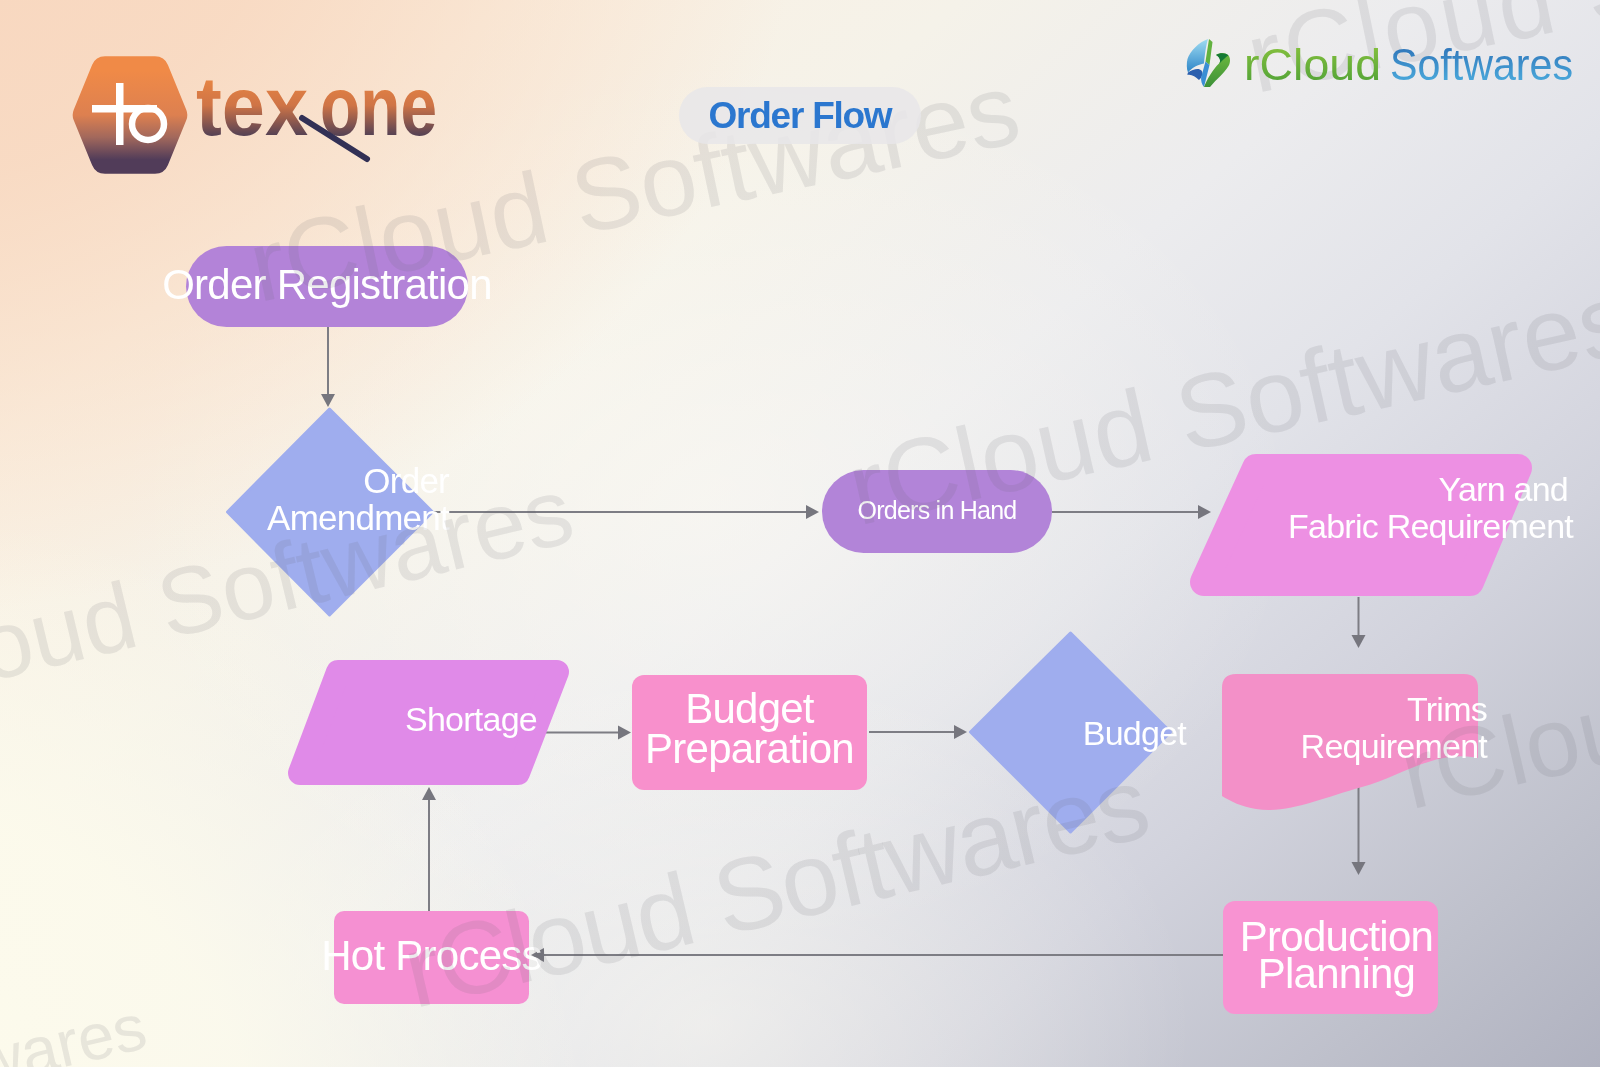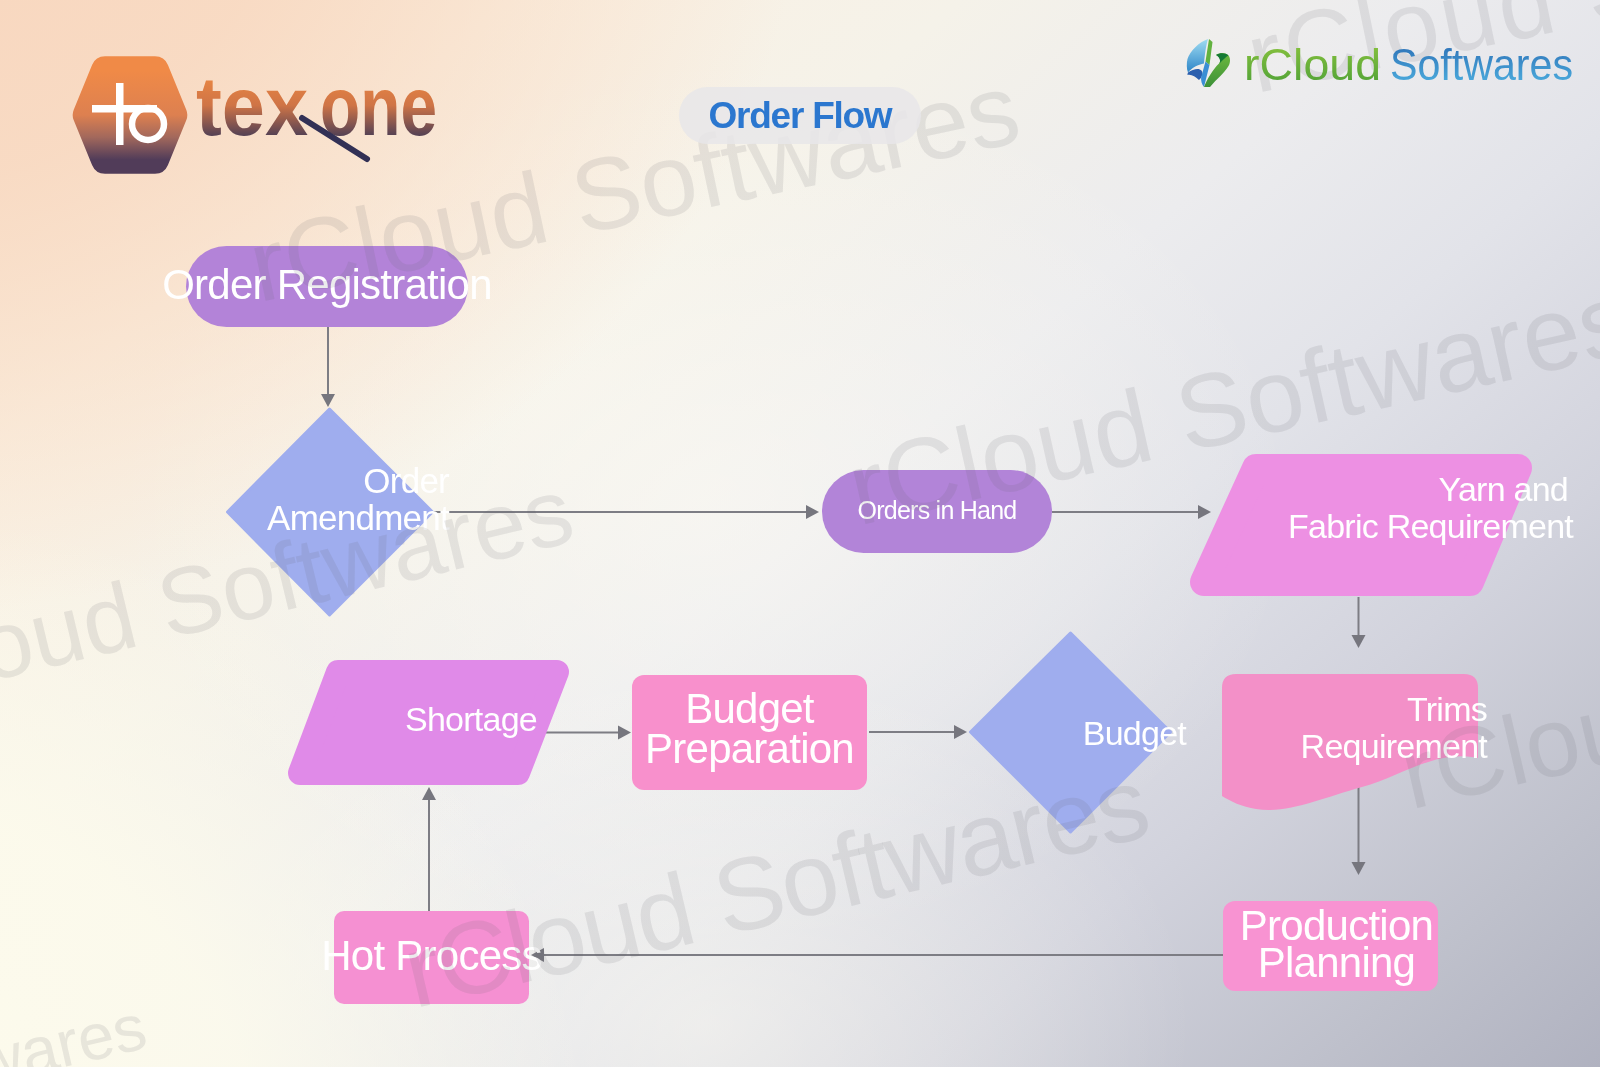--- a/index.html
+++ b/index.html
@@ -58,21 +58,21 @@
            C1436,749 1402,776 1362,787
            C1322,798 1288,814 1256,809
            C1242,807 1230,801 1222,796
            L1222,688 Q1222,674 1236,674 Z" fill="#f390c8"></path>
 </svg>
 
 <div class="box" style="left:186px;top:246px;width:282px;height:81px;border-radius:41px;background:#b383d8;padding-bottom:4px;box-sizing:border-box">Order Registration</div>
 <div class="box" style="left:822px;top:470px;width:230px;height:83px;border-radius:42px;background:#b284d8;padding-bottom:2px;box-sizing:border-box;font-size:25px">Orders in Hand</div>
 <div class="box" style="left:632px;top:675px;width:235px;height:115px;border-radius:12px;background:#f890cc;line-height:40.5px;padding-bottom:7px;box-sizing:border-box">Budget<br>Preparation</div>
 <div class="box" style="left:334px;top:911px;width:195px;height:93px;border-radius:10px;background:#f590d2;padding-bottom:5px;box-sizing:border-box">Hot Process</div>
-<div class="box" style="left:1223px;top:901px;width:215px;height:90px;border-radius:12px;background:#f893d2;padding-left:12px;padding-bottom:5px;box-sizing:border-box">Production<br>Planning</div>
+<div class="box" style="left:1223px;top:901px;width:215px;height:113px;border-radius:12px;background:#f893d2;padding-left:12px;padding-bottom:5px;box-sizing:border-box">Production<br>Planning</div>
 
 <div class="lbl" style="left:209px;top:462px;width:240px;font-size:35px;">Order<br>Amendment</div>
 <div class="lbl" style="left:946px;top:715px;width:240px;">Budget</div>
 <div class="lbl" style="left:1288px;top:471px;width:280px;">Yarn and<br>Fabric Requirement</div>
 <div class="lbl" style="left:1231px;top:691px;width:256px;">Trims<br>Requirement</div>
 <div class="lbl" style="left:297px;top:701px;width:240px;">Shortage</div>
 
 <span class="wm" style="left:262px;top:216px;font-size:102px;transform:rotate(-11.9deg)">rCloud Softwares</span>
 <span class="wm" style="left:1259px;top:8px;font-size:100px;letter-spacing:3px;transform:rotate(-11.6deg)">rCloud Softwares</span>
 <span class="wm" style="left:862px;top:437px;font-size:104px;transform:rotate(-12.6deg)">rCloud Softwares</span>

